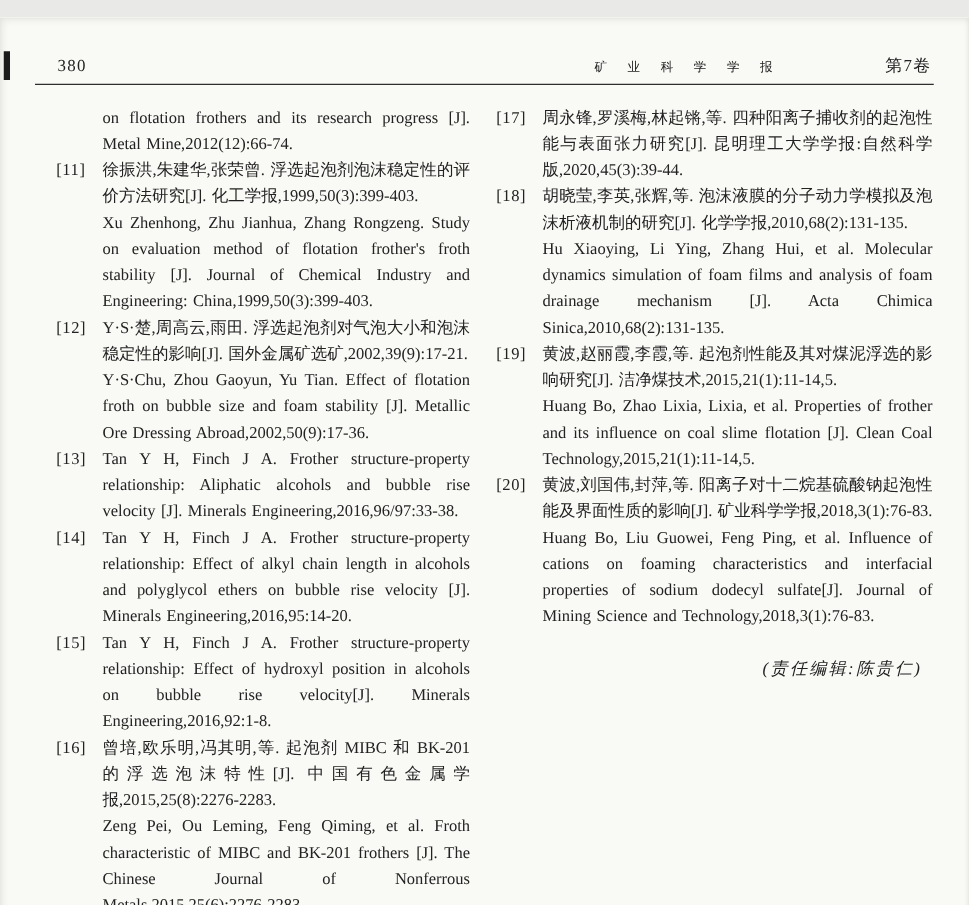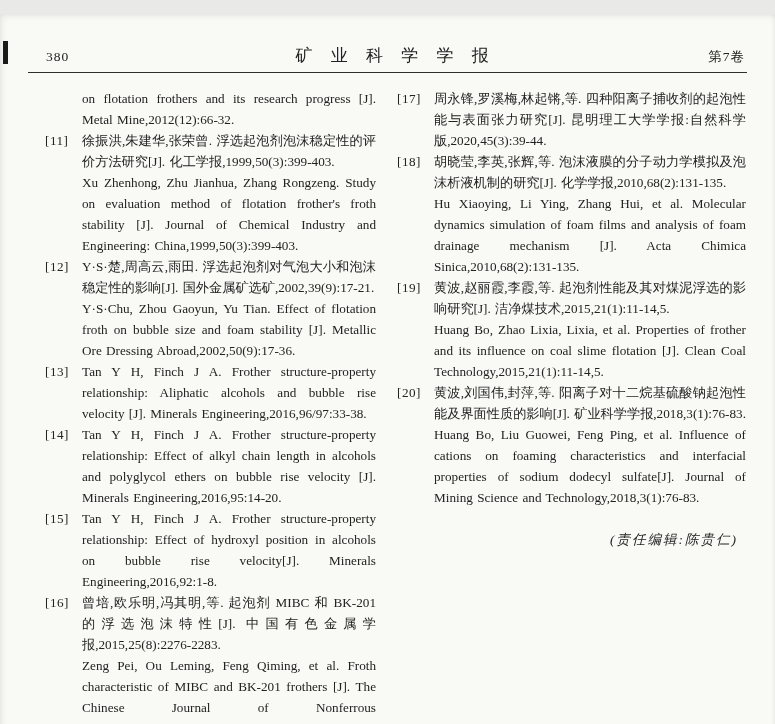--- a/index.html
+++ b/index.html
@@ -18,22 +18,22 @@
     position:absolute; left:3px; top:27px;
     width:5px; height:23px; background:#1a1a1a;
   }
   .header {
     display:flex; align-items:baseline;
     padding:30px 30px 0 46px;
     font-size:13.5px;
   }
   .pagenum { width:120px; letter-spacing:1px; }
   .jtitle {
-    flex:1; text-align:center;
-    font-size:17px; letter-spacing:7px;
+    flex:1; text-align:right;
+    font-size:10px; letter-spacing:7px;
     font-weight:500;
   }
   .vol { width:120px; text-align:right; letter-spacing:1px; }
   .rule {
     margin:5px 28px 0 28px;
     border-top:1.6px solid #2e2e2e;
     height:0;
   }
   .columns {
     display:flex;
@@ -75,21 +75,21 @@
     <span class="jtitle">矿 业 科 学 学 报</span>
     <span class="vol">第7卷</span>
   </div>
 
   <div class="rule"></div>
 
   <div class="columns">
     <div class="col left" id="col-left">
         <div class="entry">
           <span class="refnum"></span>
-          <p class="refblock">on flotation frothers and its research progress [J]. Metal Mine,2012(12):66-32.</p>
+          <p class="refblock">on flotation frothers and its research progress [J]. Metal Mine,2012(12):66-74.</p>
         </div>
         <div class="entry">
           <span class="refnum">[11]</span>
           <p class="refblock">徐振洪,朱建华,张荣曾. 浮选起泡剂泡沫稳定性的评价方法研究[J]. 化工学报,1999,50(3):399-403.</p>
           <p class="refblock">Xu Zhenhong, Zhu Jianhua, Zhang Rongzeng. Study on evaluation method of flotation frother's froth stability [J]. Journal of Chemical Industry and Engineering: China,1999,50(3):399-403.</p>
         </div>
         <div class="entry">
           <span class="refnum">[12]</span>
           <p class="refblock">Y·S·楚,周高云,雨田. 浮选起泡剂对气泡大小和泡沫稳定性的影响[J]. 国外金属矿选矿,2002,39(9):17-21.</p>
           <p class="refblock">Y·S·Chu, Zhou Gaoyun, Yu Tian. Effect of flotation froth on bubble size and foam stability [J]. Metallic Ore Dressing Abroad,2002,50(9):17-36.</p>

